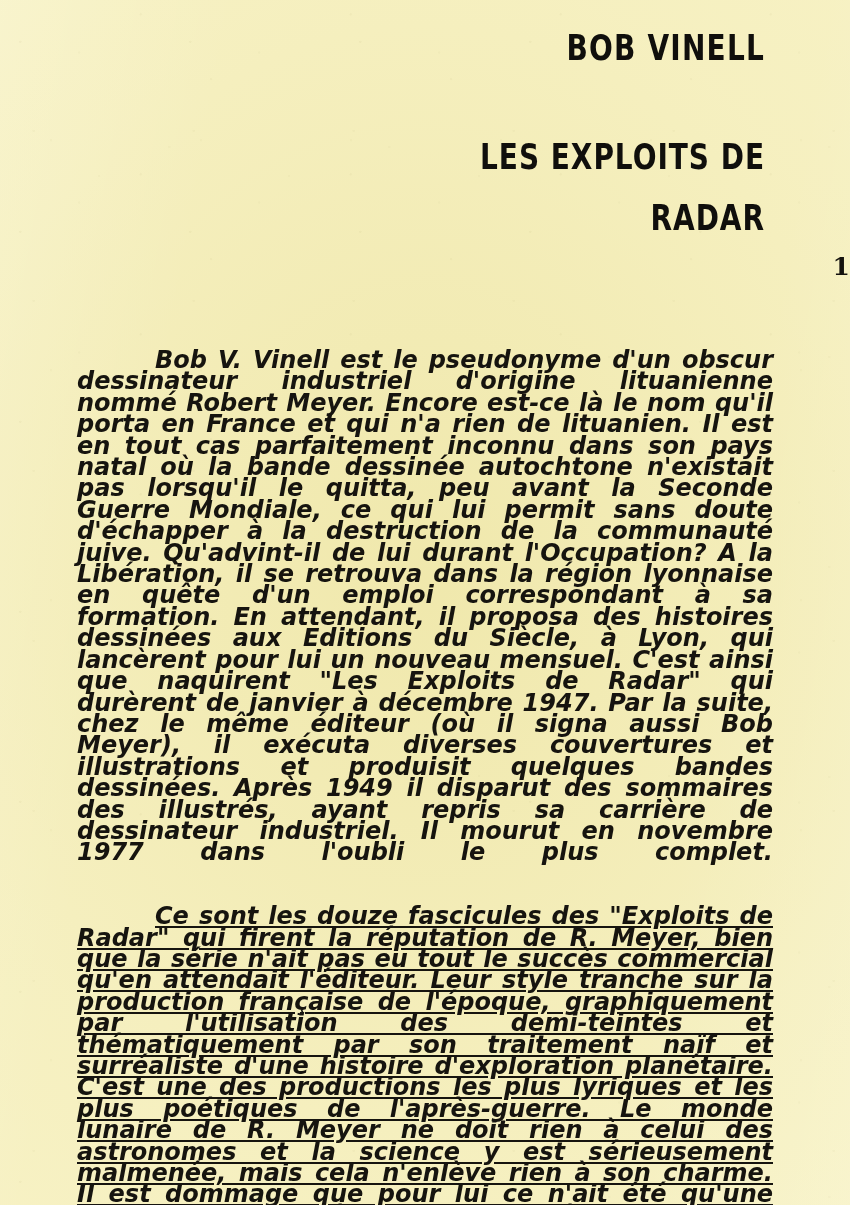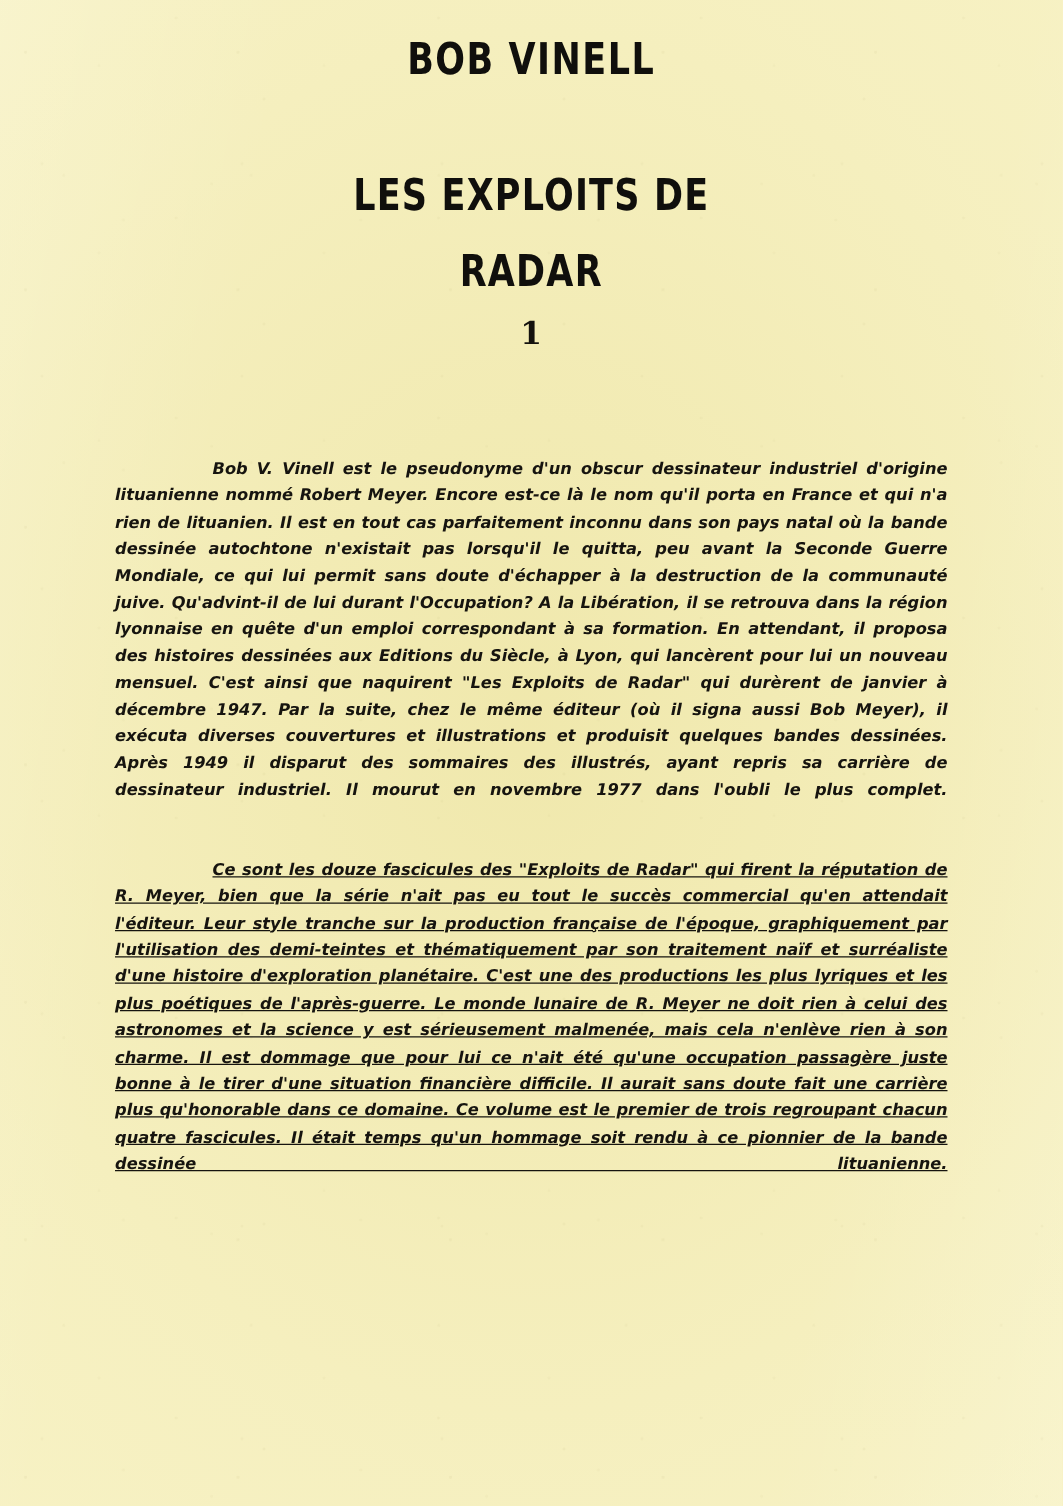--- a/index.html
+++ b/index.html
@@ -51,21 +51,21 @@
                      190px 200px, 160px 170px, 220px 210px, 180px 150px;
   }
 
   .content {
     position: relative;
     z-index: 2;
   }
 
   
   .title-block {
-    text-align: center;
+    text-align: right;
   }
 
   .book-author {
     margin: 0;
     padding-top: 31px;
     font-family: "DejaVu Sans", sans-serif;
     font-weight: 700;
     font-size: 35px;
     line-height: 1;
     letter-spacing: 1.5px;
@@ -111,25 +111,25 @@
   }
 
   
   .body-text {
     margin: 0 auto;
     padding-top: 70px;
     width: 698px;
   }
 
   .para {
-    margin: 16px;
+    margin: 1px;
     font-family: "DejaVu Sans", sans-serif;
     font-style: italic;
     font-weight: 600;
-    font-size: 13px;
+    font-size: 24px;
     line-height: 21.4px;
     color: #16140f;
     text-align: justify;
     text-justify: inter-word;
     text-indent: 78px;
     word-spacing: 0.4px;
     -webkit-font-smoothing: antialiased;
   }
 
   .para + .para {

